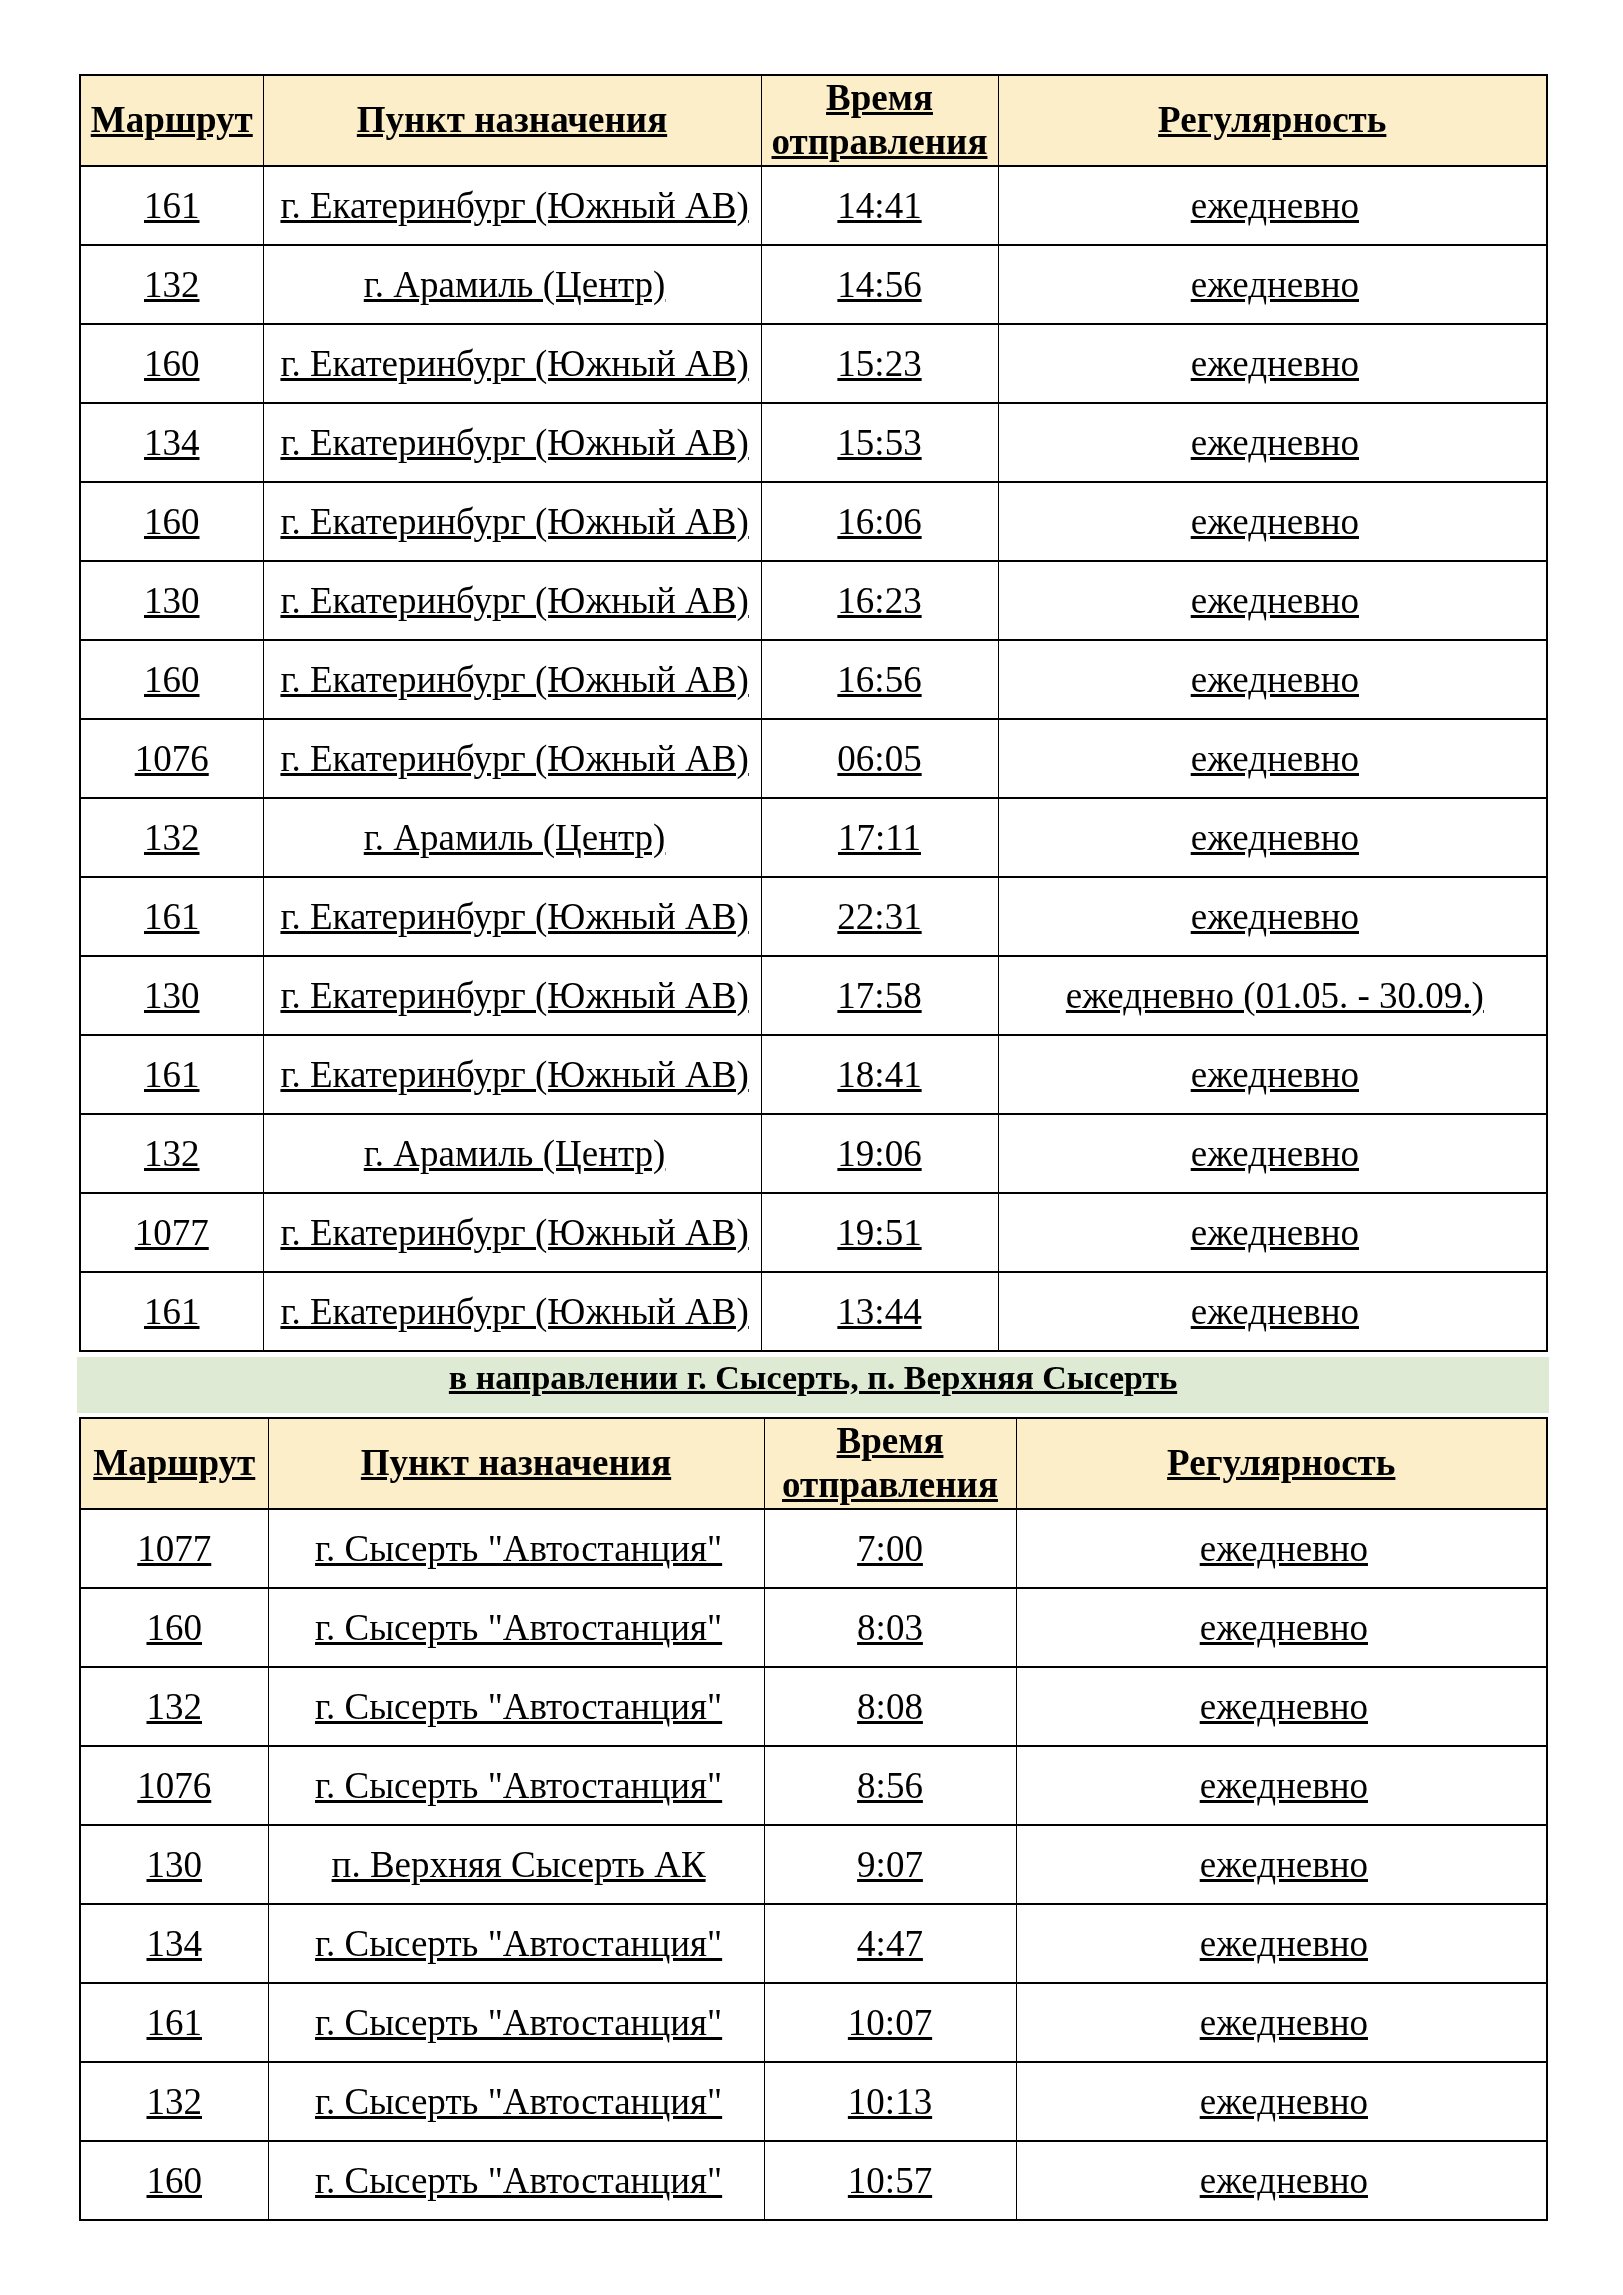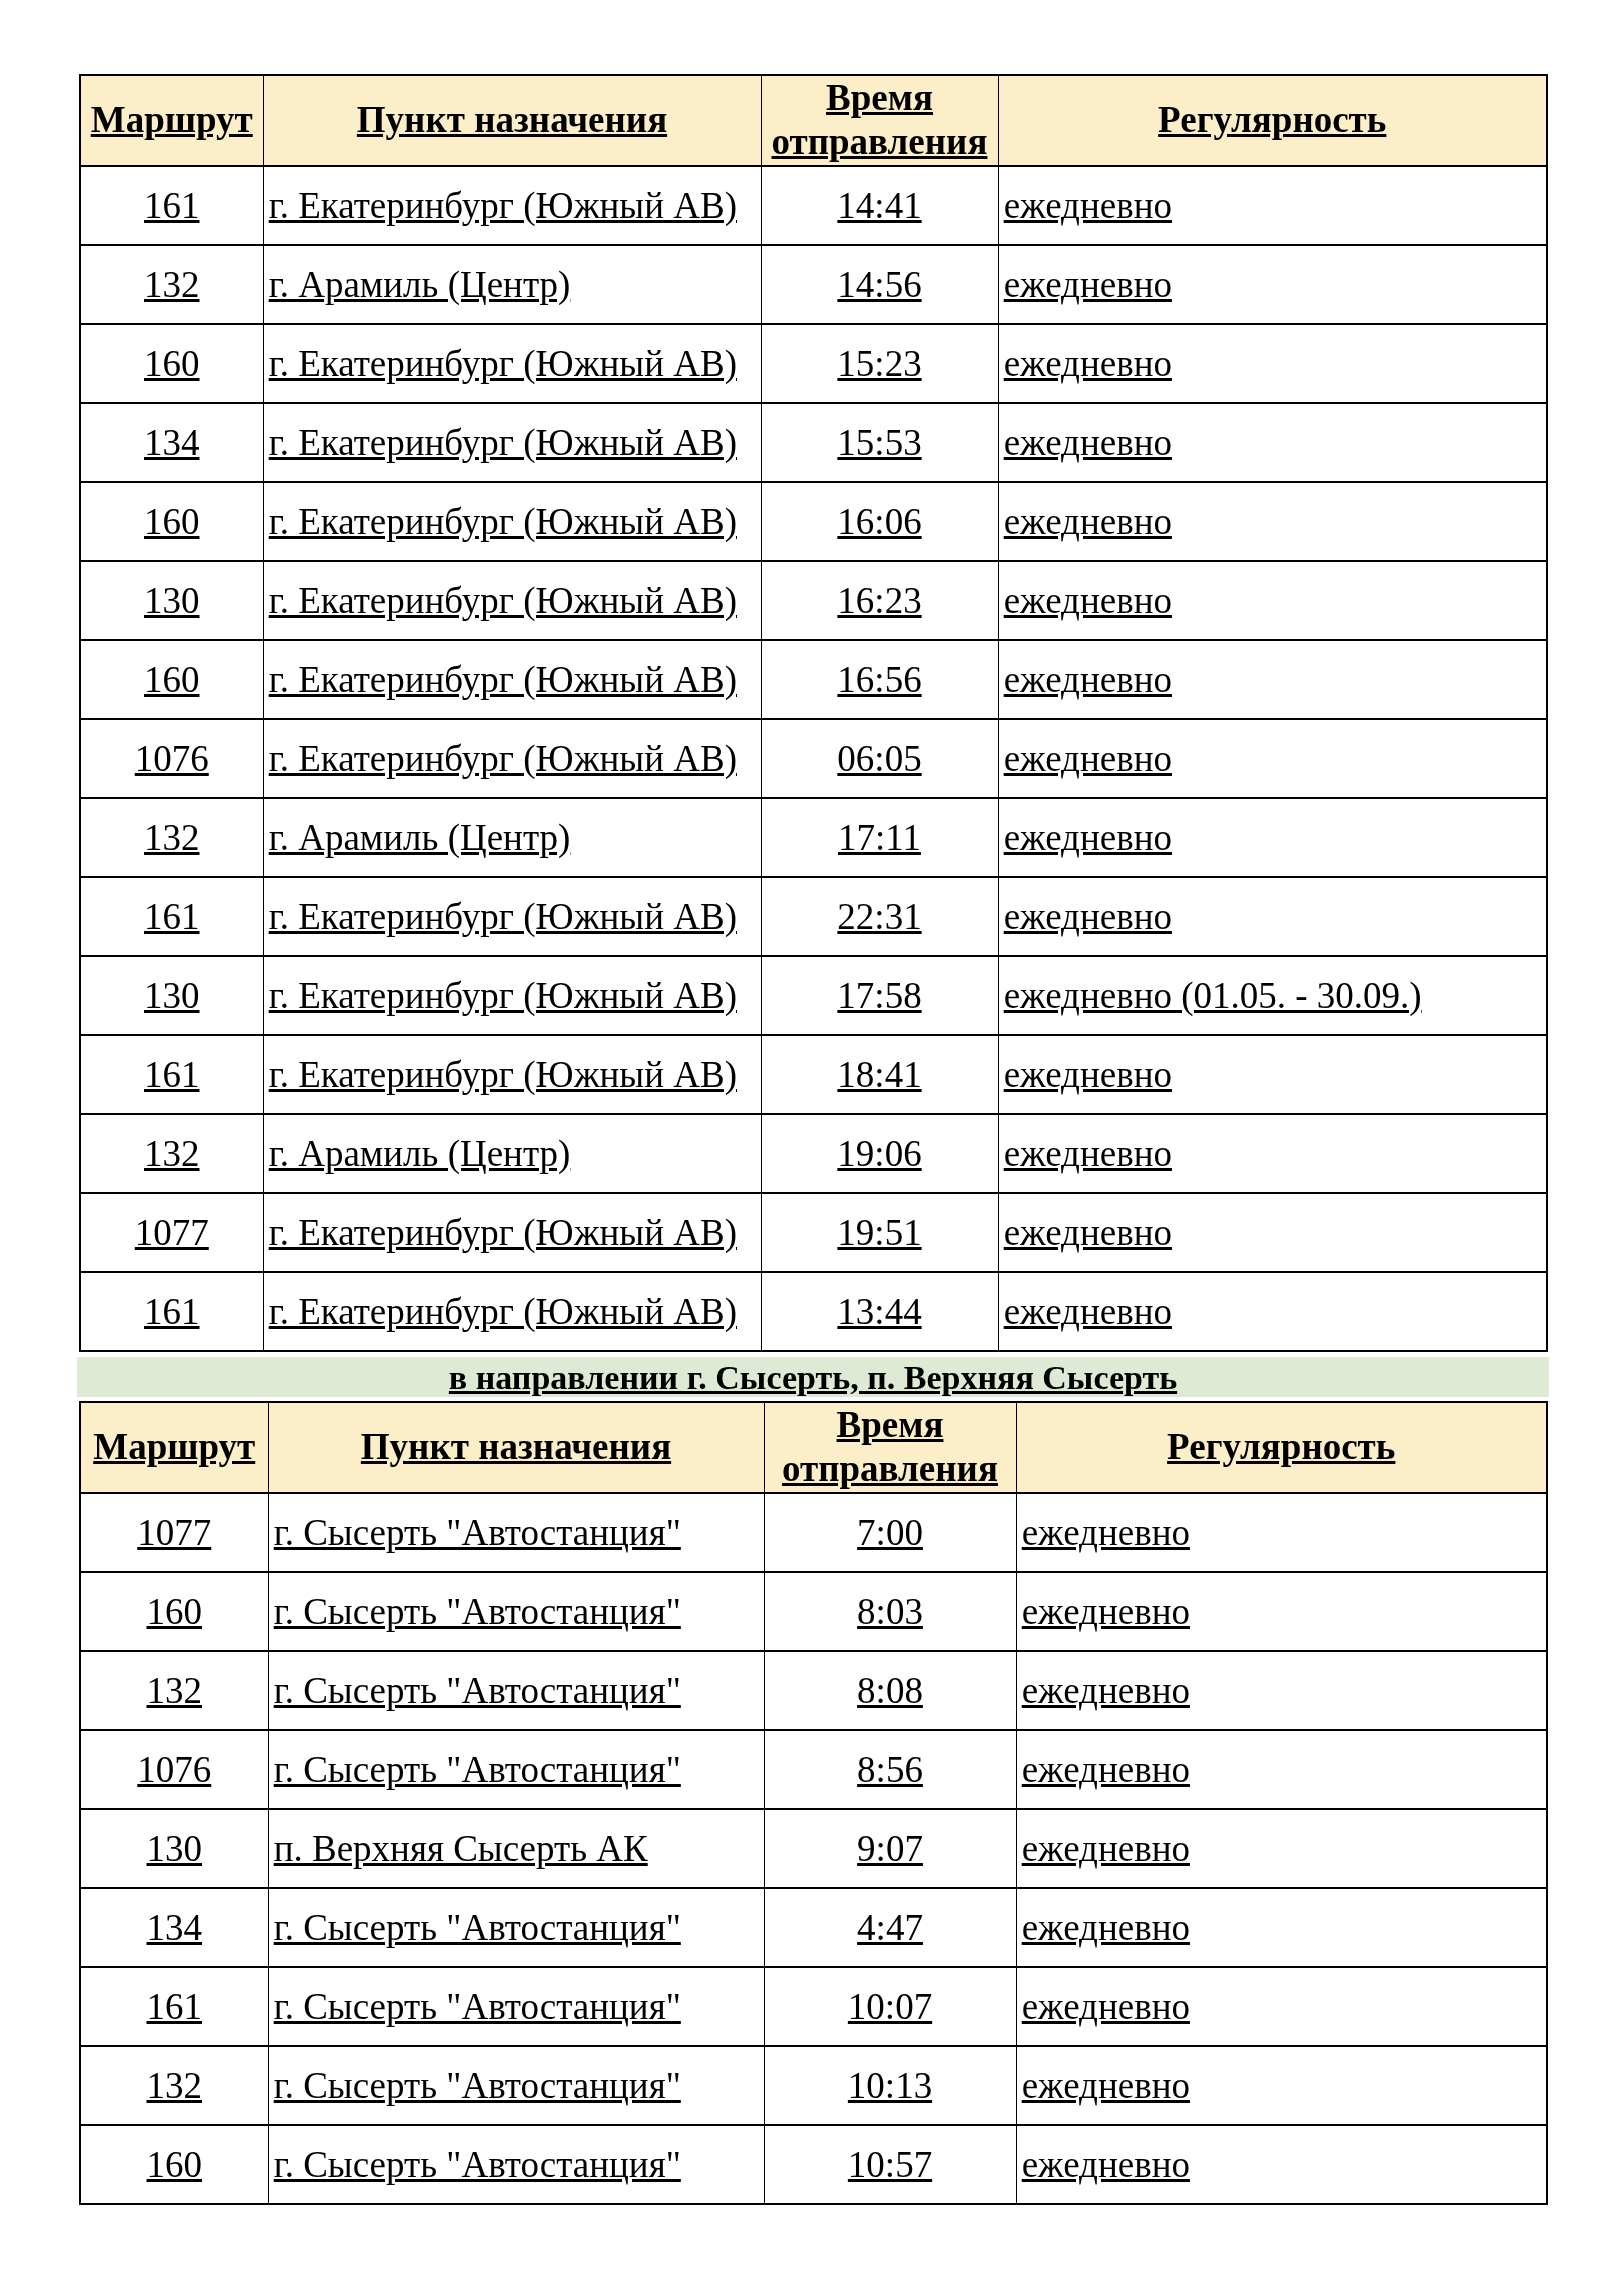--- a/index.html
+++ b/index.html
@@ -50,26 +50,26 @@
     line-height: 1.2;
     padding: 0 2.6px;
   }
   table.timetable td.c0,
   table.timetable td.c2 {
     text-align: center;
     padding: 6px;
   }
   table.timetable td.c1,
   table.timetable td.c3 {
-    text-align: left;
+    text-align: center;
     padding: 0 0 0 5.2px;
   }
   .section-banner {
     width: 1472px;
-    height: 40px;
+    height: 56px;
     margin: 5.2px 0 3.9px -2px;
     background: #DFEAD5;
     font-size: 34px;
     font-weight: bold;
     text-align: center;
     line-height: 42px;
     white-space: nowrap;
   }
 </style>
 </head>

